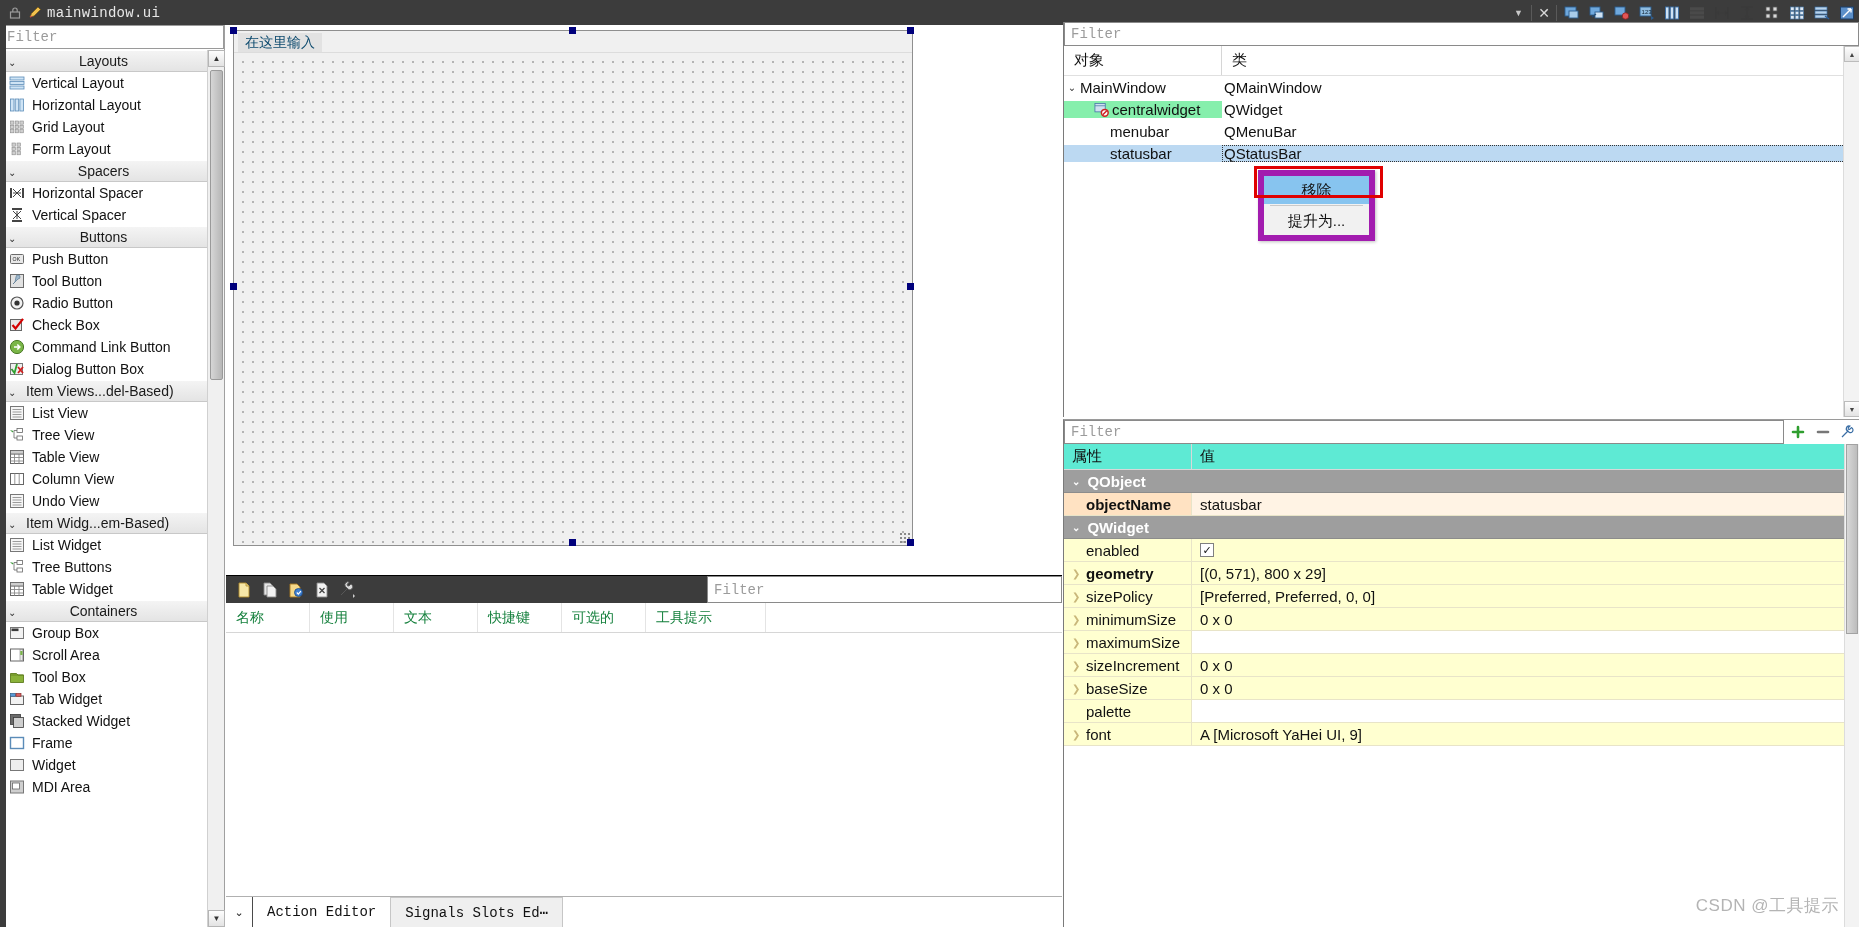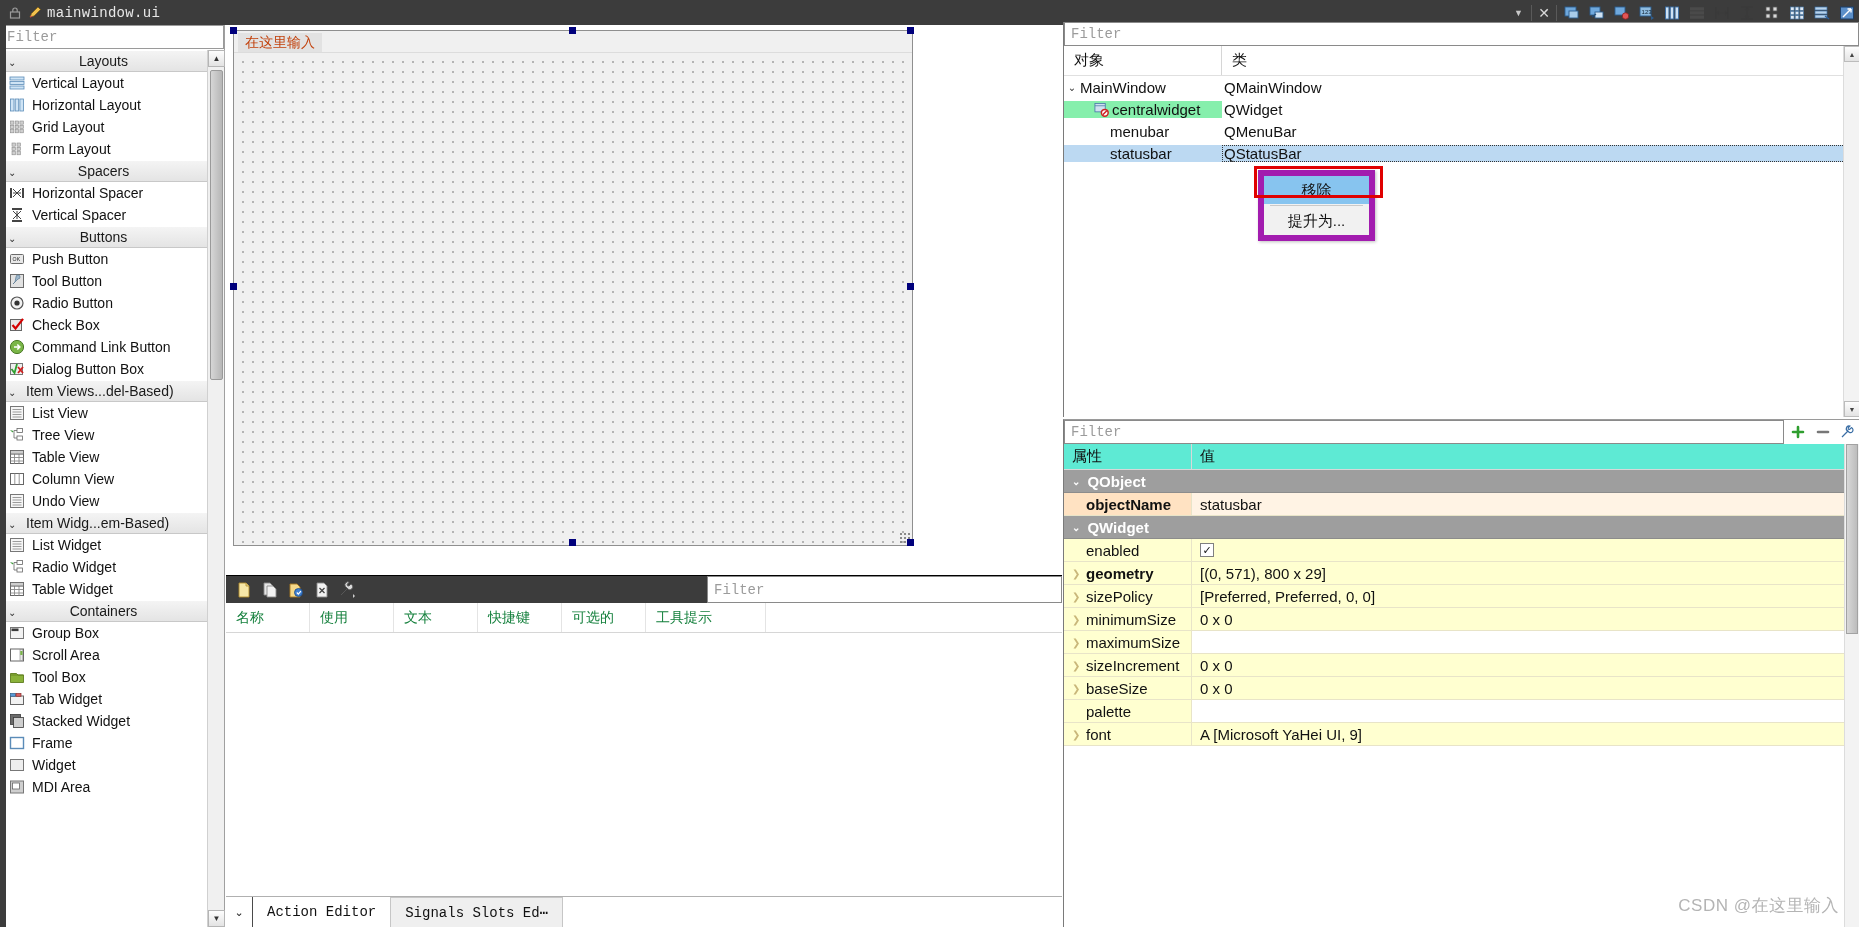--- a/index.html
+++ b/index.html
@@ -155,21 +155,21 @@
     position: absolute; left: 0; top: 0; right: 0; height: 22px;
     background: #f0f0f0;
     border-bottom: 1px solid #dcdcdc;
   }
   .menu-placeholder {
     position: absolute; left: 4px; top: 2px;
     height: 19px;
     padding: 0 7px;
     background: #e2e2e2;
     display: flex; align-items: center;
-    font-size: 14px; color: #c2410c;
+    font-size: 14px; color: #0c4a6e;
     font-family: "Liberation Sans", sans-serif;
   }
   .form-central {
     position: absolute; left: 0; top: 22px; right: 0; bottom: 0;
     background-color: #f0f0f0;
     background-image: radial-gradient(#b4b4b4 0.9px, transparent 1px);
     background-size: 10px 10px;
     background-position: 4px 4px;
   }
   .sel-handle {
@@ -760,21 +760,21 @@
         </div>
         <div class="wb-item">
           <span class="ic">
             <svg width="16" height="16" viewBox="0 0 16 16">
               <rect x="8" y="1.5" width="5.5" height="4" fill="#fff" stroke="#666" stroke-width="0.8"></rect>
               <rect x="8" y="9" width="5.5" height="4" fill="#fff" stroke="#666" stroke-width="0.8"></rect>
               <path d="M5 3.5 v7.5 h3M5 3.5 h3" stroke="#666" stroke-width="0.8" fill="none"></path>
               <path d="M1 3 l3.5 1 -1 1.6z" fill="#3a9a3a"></path>
             </svg>
           </span>
-          <span class="lb">Radio Widget</span>
+          <span class="lb">Tree Buttons</span>
         </div>
         <div class="wb-item">
           <span class="ic">
             <svg width="16" height="16" viewBox="0 0 16 16">
               <rect x="1.5" y="1.5" width="13" height="13" fill="#fff" stroke="#666" stroke-width="1"></rect>
               <g stroke="#8a8a8a" stroke-width="0.9">
                 <path d="M1.5 5h13M1.5 8.5h13M1.5 12h13M5.5 1.5v13M10 1.5v13"></path>
               </g>
               <rect x="1.5" y="1.5" width="13" height="3.5" fill="#cfcfcf" stroke="#666" stroke-width="0.8"></rect>
             </svg>
@@ -1111,14 +1111,14 @@
           <div class="pv">
             <span>A  [Microsoft YaHei UI, 9]</span>
           </div>
         </div>
       </div>
     <div class="pe-sb">
       <div class="thumb"></div>
     </div>
   </div>
 
-  <div class="watermark">CSDN @在这里输入</div>
+  <div class="watermark">CSDN @工具提示</div>
 </div>
 
 </body></html>

